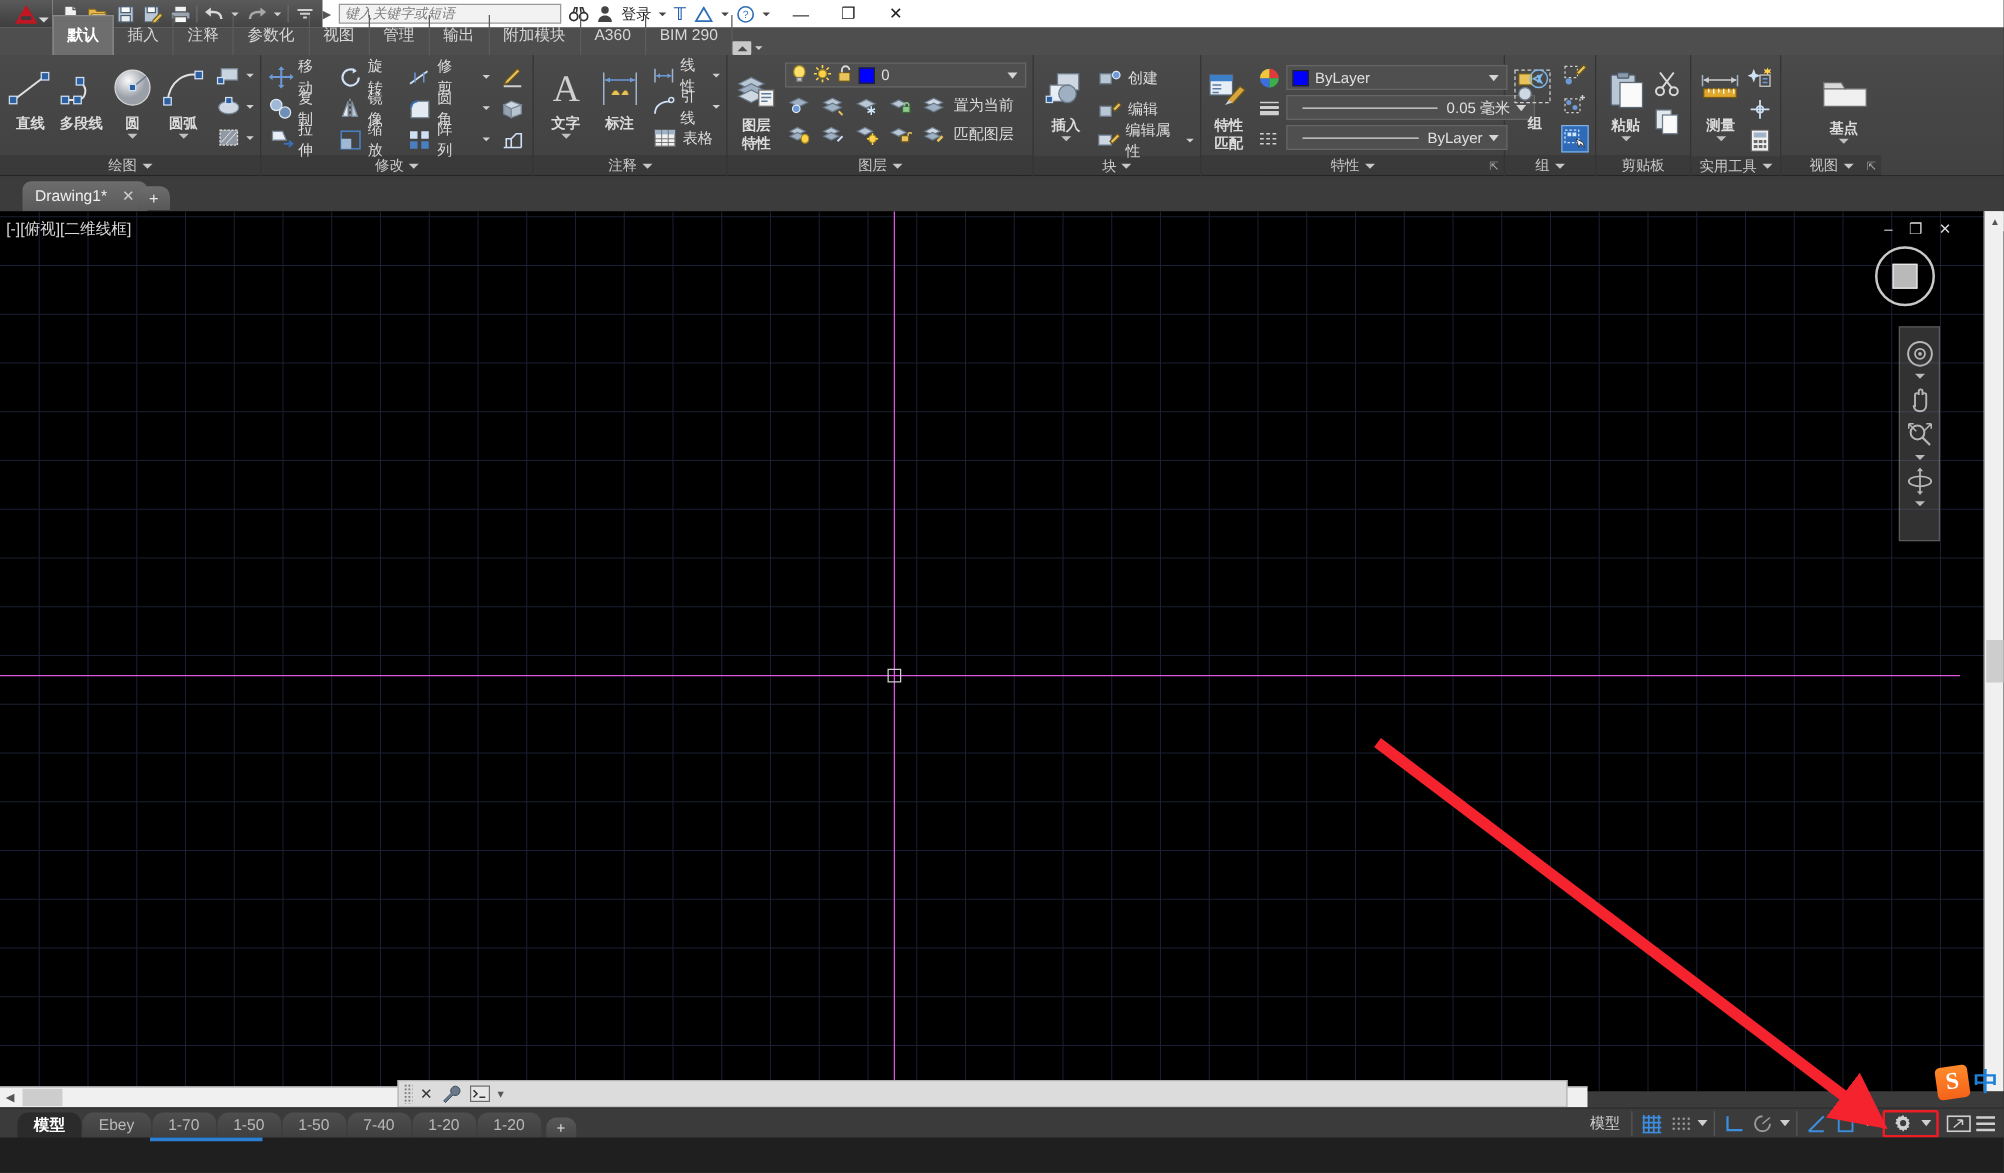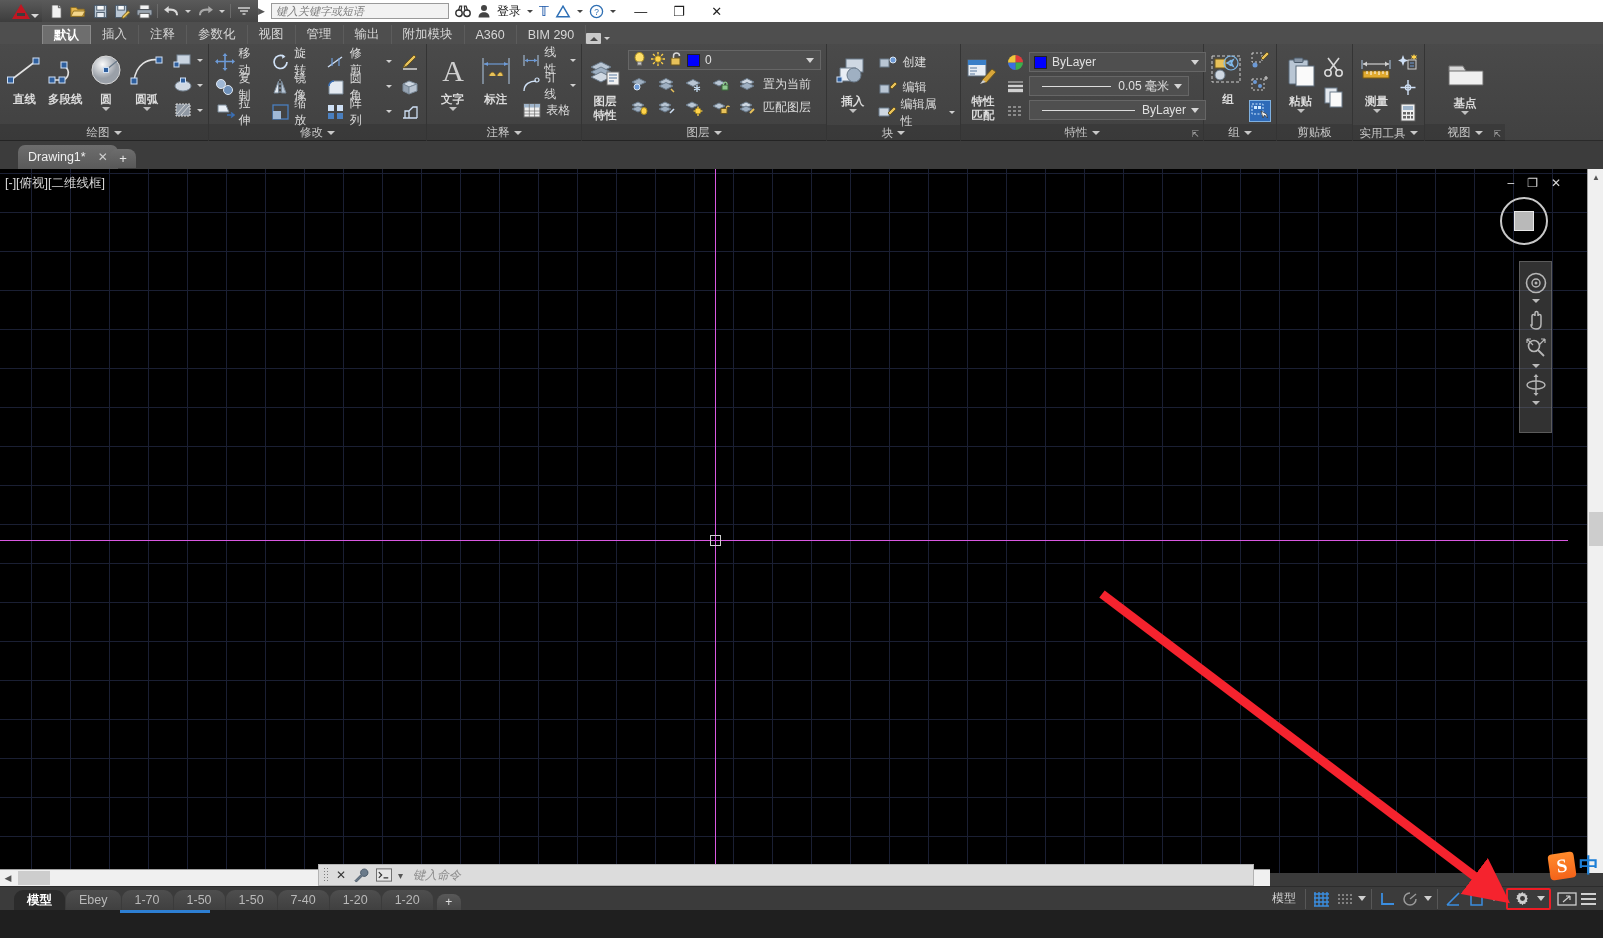--- a/index.html
+++ b/index.html
@@ -79,21 +79,21 @@
   }
 
   
   .ribbon-tabs {
     position: absolute; top: 22px; left: 0; width: 1603px; height: 22px;
     background: #4e4e4e;
     display: flex; align-items: flex-end;
     padding-left: 42px;
   }
   .rtab {
-    height: 19px; padding: 0 11px;
+    height: 32px; padding: 0 11px;
     font-size: 12.5px; color: #d6d6d6;
     display: flex; align-items: center;
     border-right: 1px solid #5c5c5c;
   }
   .rtab.active {
     background: #6e6e6e; color: #ffffff; font-weight: bold;
     border-top: 1px solid #8a8a8a;
     border-left: 1px solid #8a8a8a;
     border-right: 1px solid #8a8a8a;
   }
@@ -980,21 +980,21 @@
             </div>
           </div>
           <div class="smallrow" style="height:24px">
             <span class="icobox">
               <svg width="17" height="17" viewBox="0 0 17 17">
                   <path d="M1 4h15M1 8h15M1 12.5h15" stroke="#d0d0d0" stroke-width="1.2"></path>
                   <path d="M1 8h15" stroke="#d0d0d0" stroke-width="2.4"></path>
                   <path d="M1 12.5h15" stroke="#d0d0d0" stroke-width="3.4"></path>
                 </svg>
             </span>
-            <div class="combo" style="width:160px">
+            <div class="combo" style="width:199px">
               <span class="linew"></span>
               <span>0.05 毫米</span>
               <span class="caret-dn"></span>
             </div>
           </div>
           <div class="smallrow" style="height:24px">
             <span class="icobox">
               <svg width="17" height="17" viewBox="0 0 17 17">
                   <path d="M1 5h15M1 9h15M1 13h15" stroke="#cfcfcf" stroke-width="1.2" stroke-dasharray="3 2"></path>
                 </svg>
@@ -1154,21 +1154,21 @@
           </div>
         </div>
       </div>
       <div class="panel-title">
         <span>实用工具</span>
         <span class="ptcaret"></span>
       </div>
     </div>
 
     <div class="panel" style="width:80px;border-right:none">
-      <div class="panel-body" style="padding-top:8px;justify-content:center">
+      <div class="panel-body" style="padding-top:8px;justify-content:flex-end">
         <div class="bigbtn" style="width:50px">
           <div class="ic">
             <svg width="40" height="30" viewBox="0 0 40 30">
                 <path d="M4 6h14l3 5h17v14H4z" fill="#f0f0f0" stroke="#6a6a6a"></path>
                 <path d="M4 6h14l3 5H4z" fill="#d8d8d8" stroke="#6a6a6a"></path>
               </svg>
           </div>
           <div class="lbl">基点</div>
           <div class="dc"></div>
         </div>
@@ -1255,21 +1255,20 @@
           <path d="M11 1a4 4 0 0 0-3.5 6L1 13.5 2.5 15 9 8.5A4 4 0 1 0 11 1z" fill="#6a7a8a" stroke="#3a4a5a" stroke-width="0.8"></path>
         </svg>
     </div>
     <div class="icobox" style="width:20px;height:18px">
       <svg width="16" height="14" viewBox="0 0 17 14">
           <rect x="0.5" y="0.5" width="16" height="13" fill="#e6e6e6" stroke="#6a6a6a"></rect>
           <path d="M3 4l3 3-3 3M8 10h5" stroke="#333" stroke-width="1.3" fill="none"></path>
         </svg>
     </div>
     <span class="cmd-chev">▾</span>
-    <div class="cmd-input">键入命令</div>
   </div>
 
   <div class="statusbar">
     <div class="lay-tabs">
       <div class="lay-tab active">模型</div>
       <div class="lay-tab">Ebey</div>
       <div class="lay-tab">1-70</div>
       <div class="lay-tab">1-50</div>
       <div class="lay-tab">1-50</div>
       <div class="lay-tab">7-40</div>

